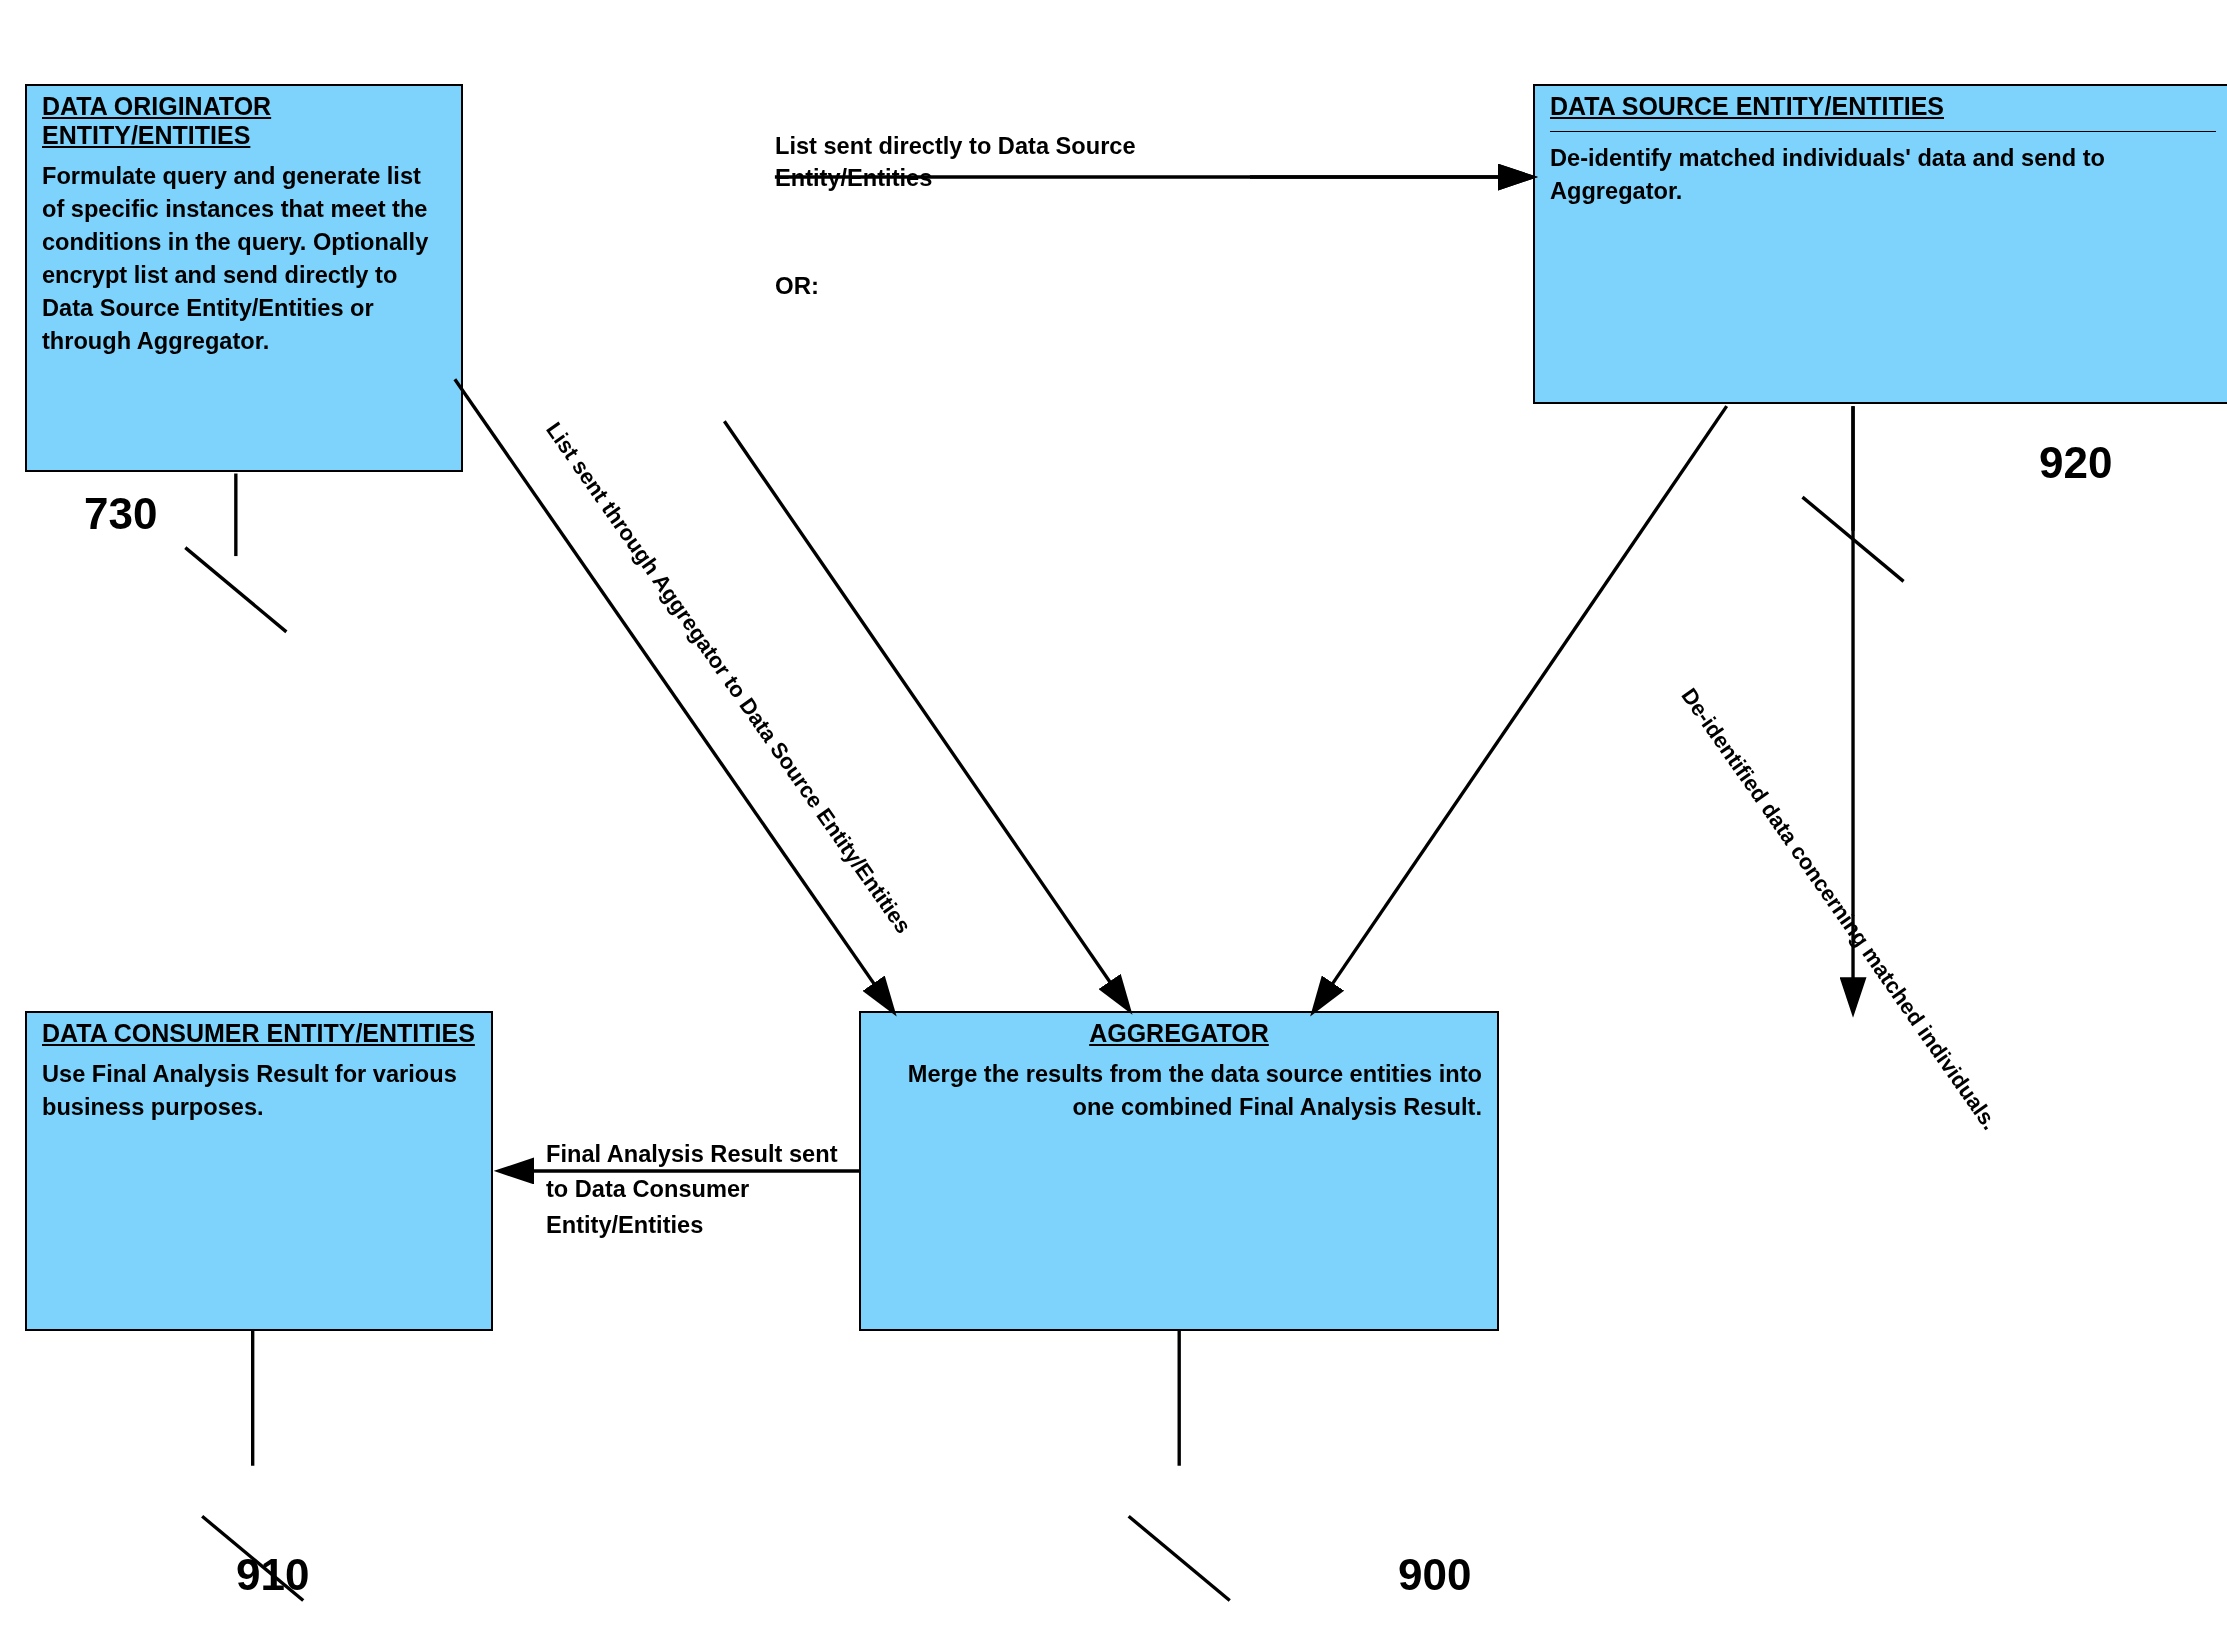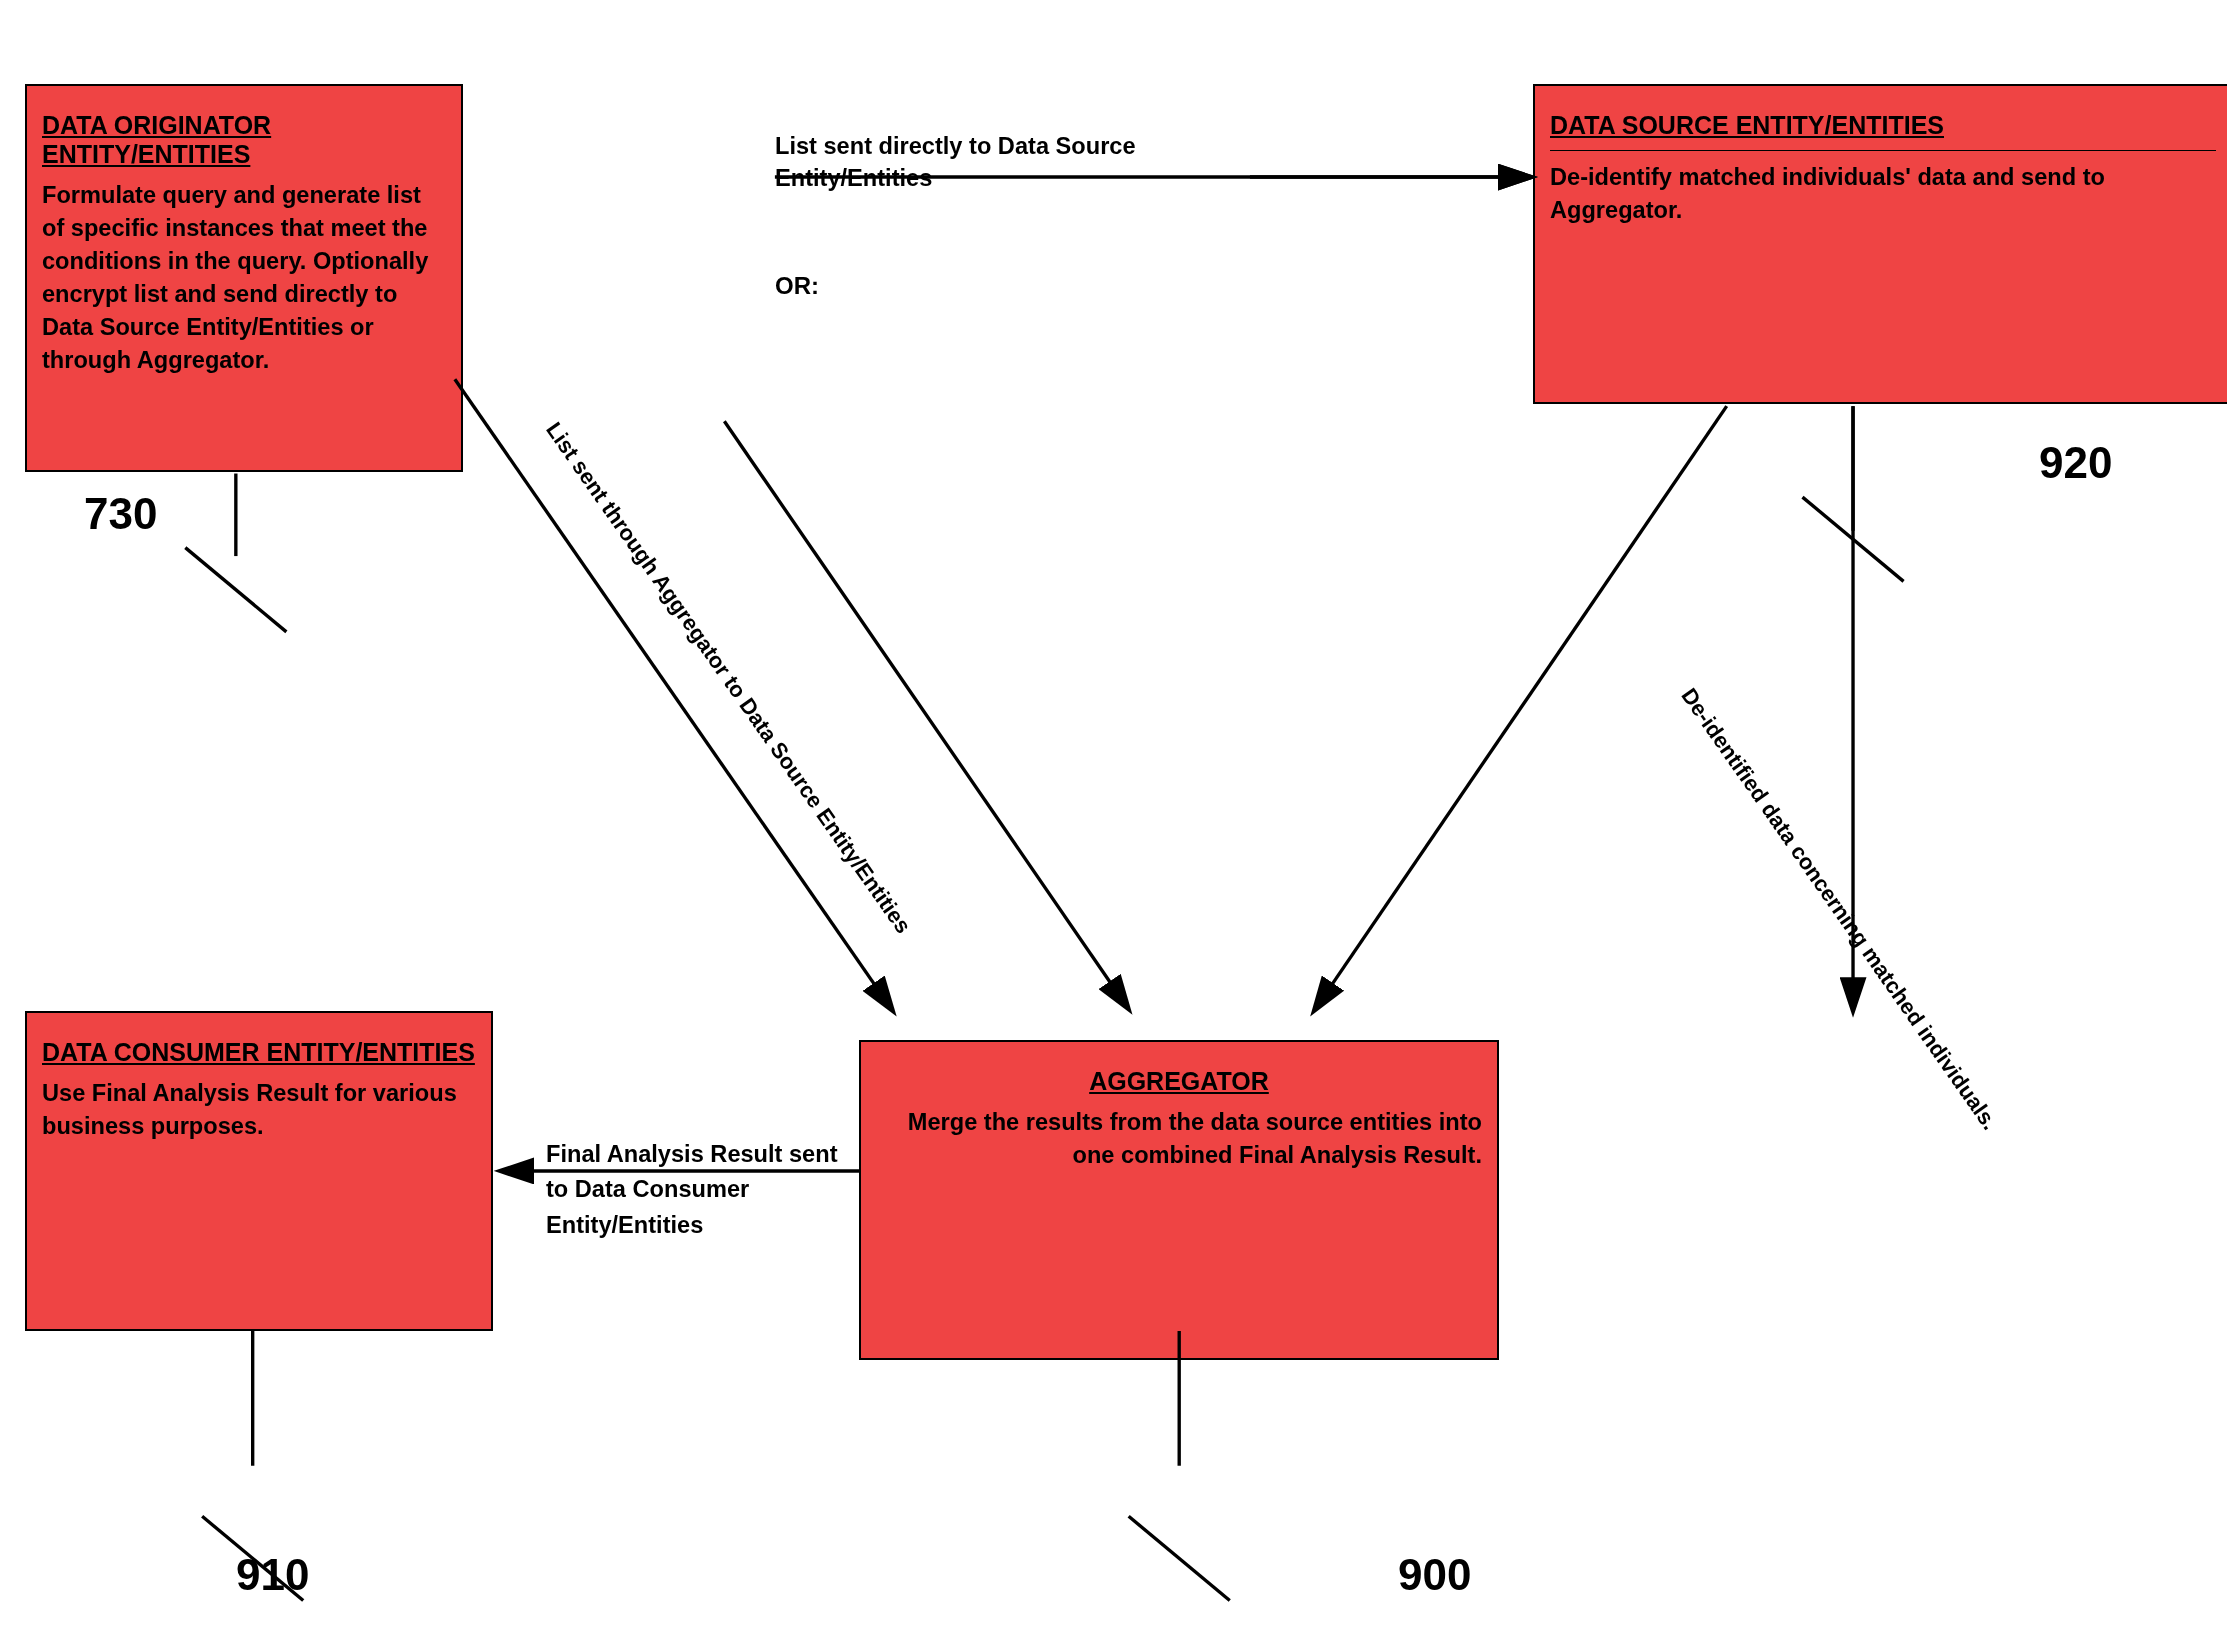--- a/index.html
+++ b/index.html
@@ -8,22 +8,22 @@
       font-family: Arial, sans-serif;
       width: 2227px;
       height: 1647px;
       position: relative;
       overflow: hidden;
     }
 
     .box {
       position: absolute;
       border: 2.5px solid #000;
-      background: #ef4444;
-      padding: 25px 15px;
+      background: #7dd3fc;
+      padding: 6px 15px;
     }
 
     .box-title {
       font-weight: bold;
       text-decoration: underline;
       font-size: 25px;
       margin-bottom: 10px;
       display: block;
     }
 
@@ -77,21 +77,21 @@
   <span class="box-title">DATA ORIGINATOR ENTITY/ENTITIES</span>
   <div class="box-body">Formulate query and generate list of specific instances that meet the conditions in the query.  Optionally encrypt list and send directly to Data Source Entity/Entities or through Aggregator.</div>
 </div>
 
 <div class="box" style="left: 1533px; top: 84px; width: 700px; min-height: 320px;">
   <span class="box-title">DATA SOURCE ENTITY/ENTITIES</span>
   <hr class="box-divider">
   <div class="box-body">De-identify matched individuals' data and send to Aggregator.</div>
 </div>
 
-<div class="box" style="left: 859px; top: 1011px; width: 640px; min-height: 320px; text-align: center; margin-top: 29px;">
+<div class="box" style="left: 859px; top: 1011px; width: 640px; min-height: 320px; text-align: center;">
   <span class="box-title" style="display:block; text-align:center;">AGGREGATOR</span>
   <div class="box-body" style="text-align:right;">Merge the results from the data source entities into one combined Final Analysis Result.</div>
 </div>
 
 <div class="box" style="left: 25px; top: 1011px; width: 468px; min-height: 320px;">
   <span class="box-title">DATA CONSUMER ENTITY/ENTITIES</span>
   <div class="box-body">Use Final Analysis Result for various business purposes.</div>
 </div>
 
 <div class="label-number" style="left: 84px; top: 489px;">730</div>

